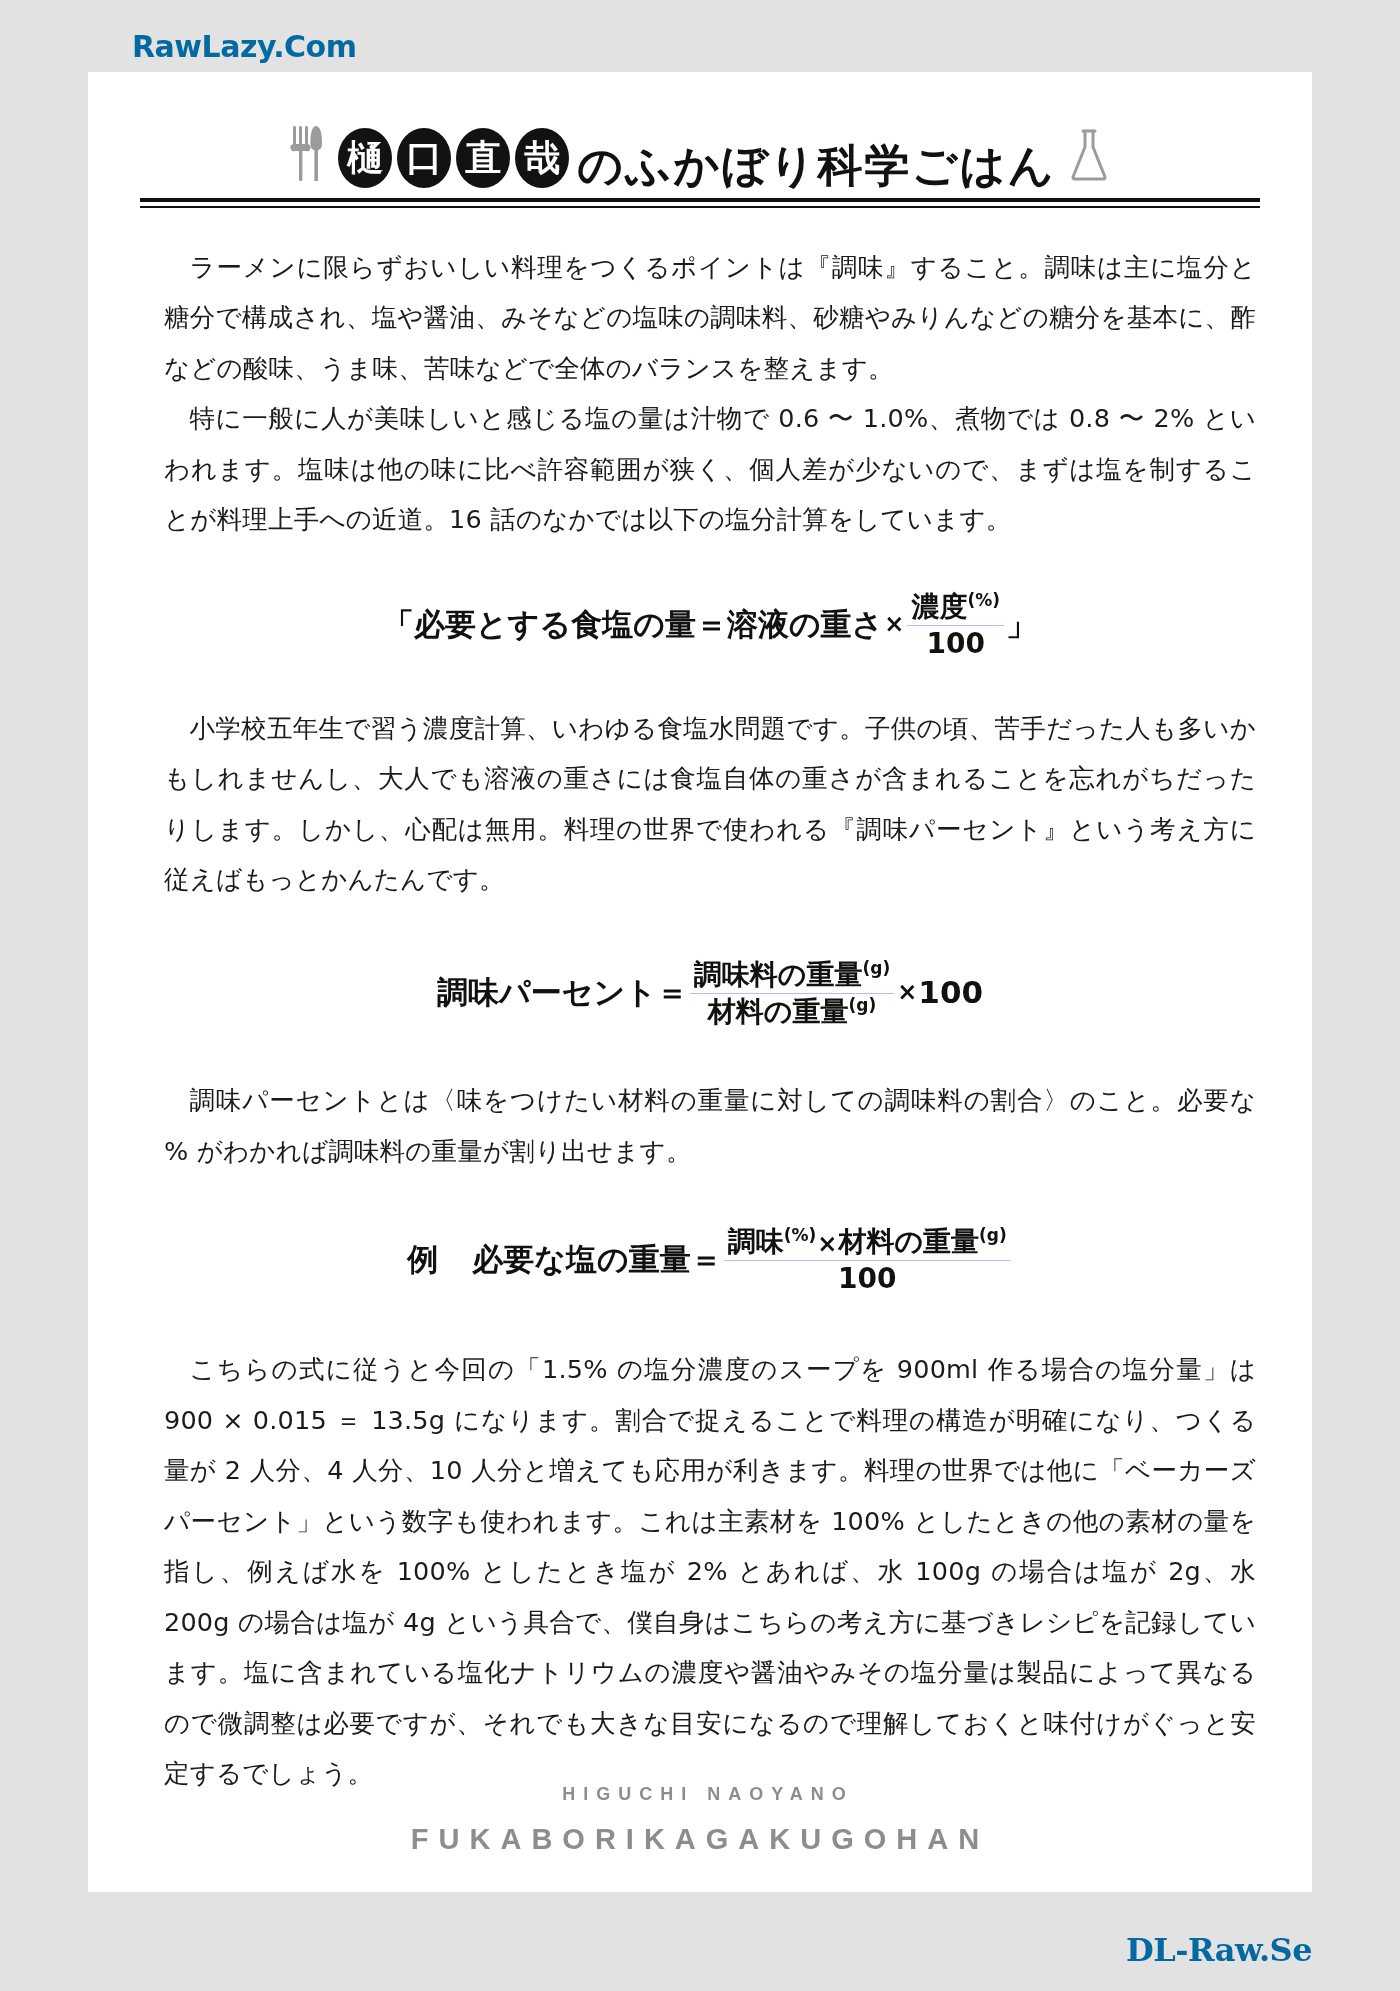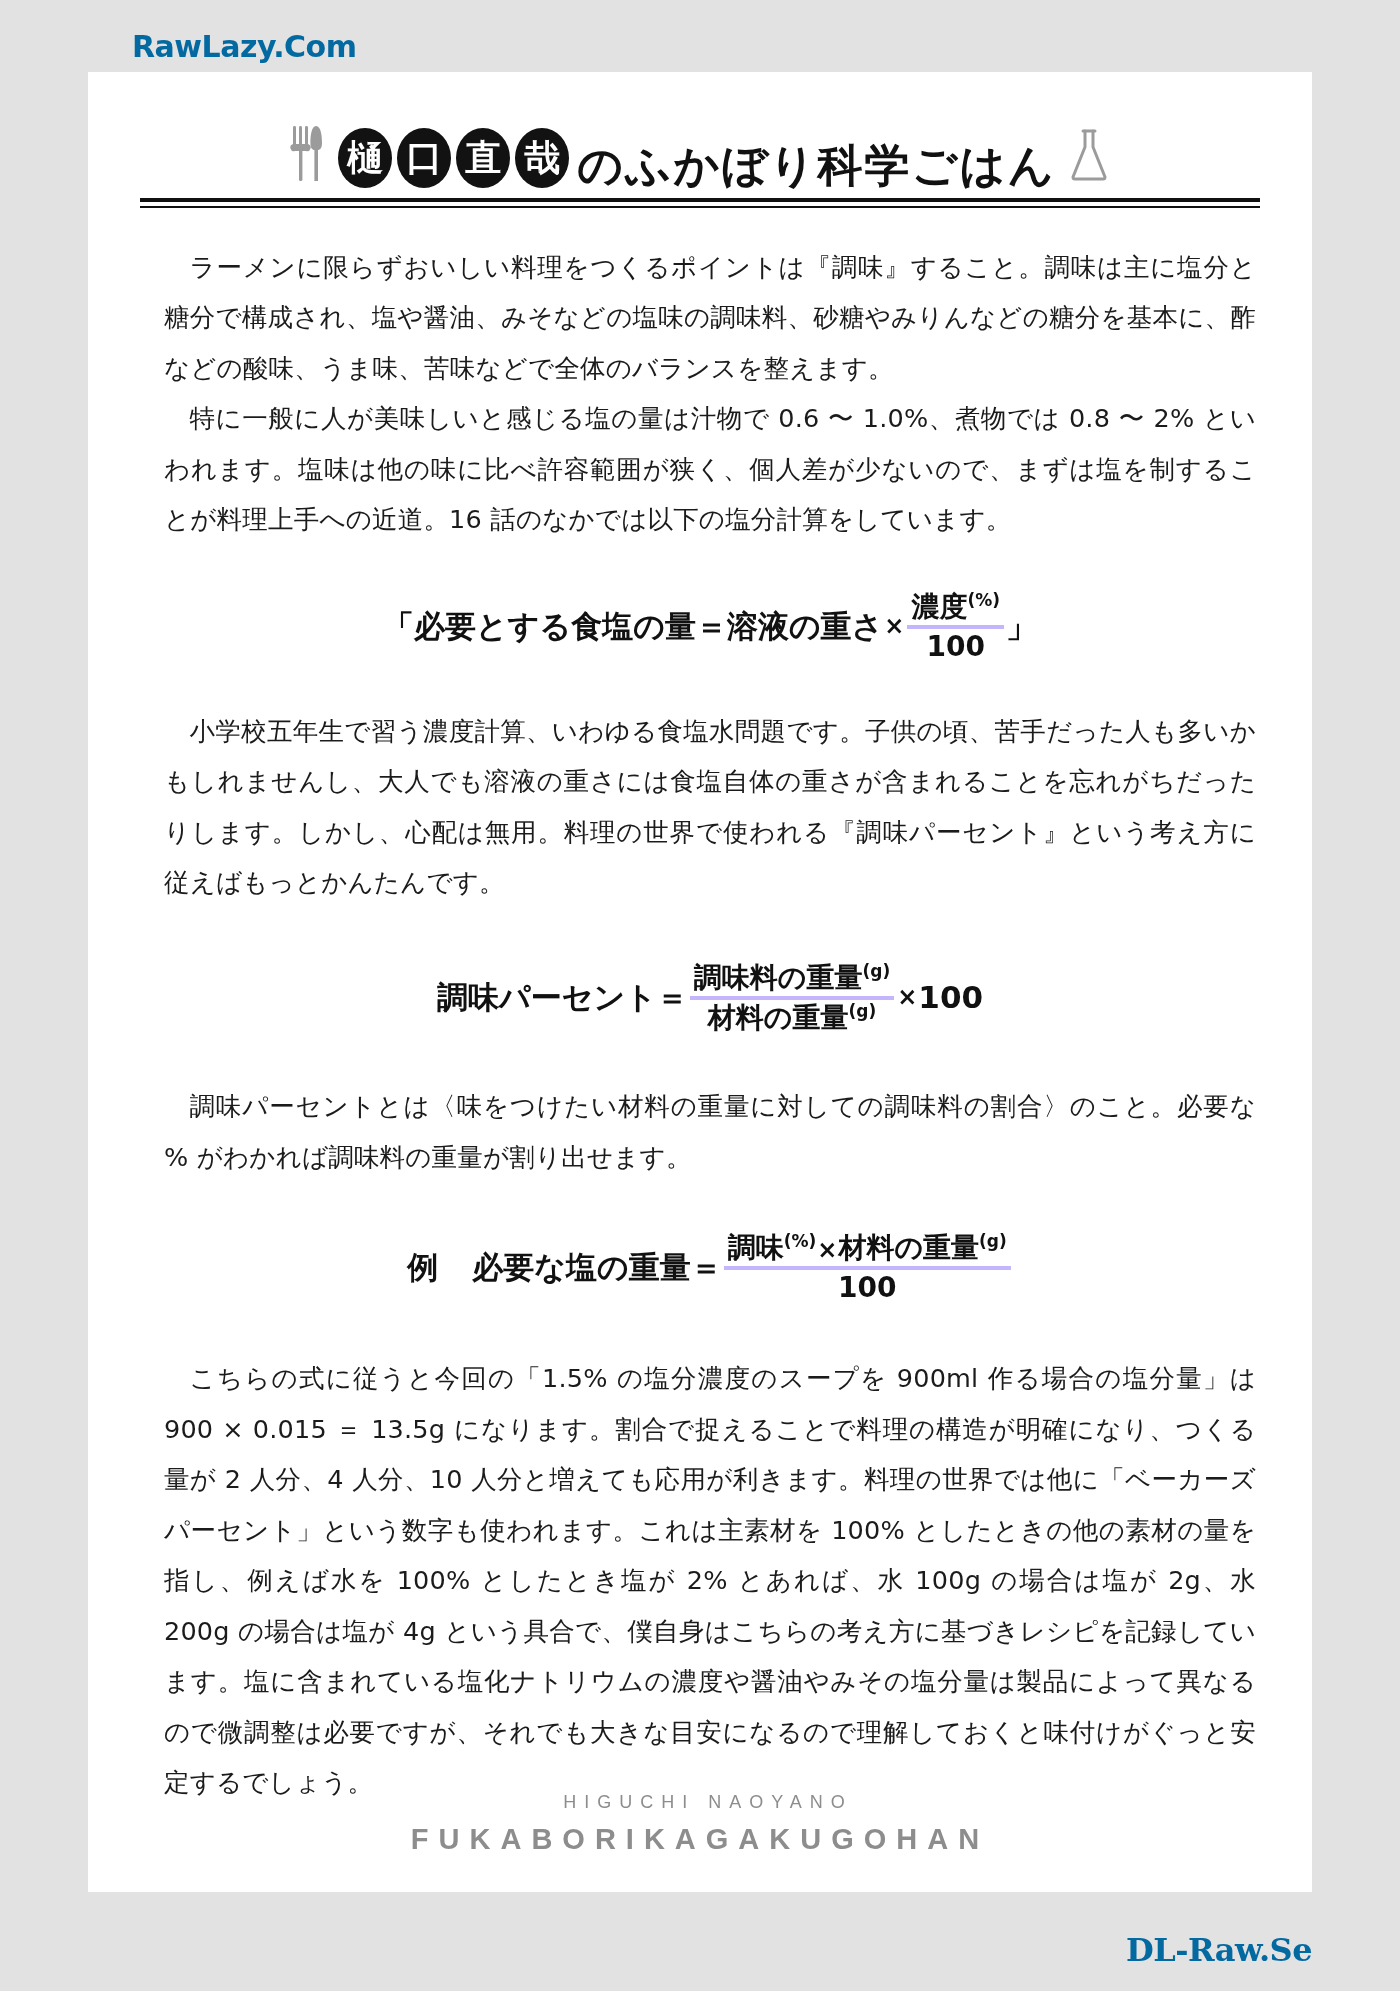--- a/index.html
+++ b/index.html
@@ -153,21 +153,21 @@
 
   .frac {
     display: inline-flex;
     flex-direction: column;
     align-items: center;
     vertical-align: middle;
     margin: 0 2px;
   }
   .frac .num {
     padding: 0 4px 2px 4px;
-    border-bottom: 4px solid #c4b5fd;
+    border-bottom: 1px solid #c4b5fd;
     font-size: 28px;
     font-weight: bold;
     line-height: 1.12;
   }
   .frac .den {
     padding: 2px 4px 0 4px;
     font-size: 28px;
     font-weight: bold;
     line-height: 1.12;
   }
@@ -179,23 +179,23 @@
     position: absolute;
     left: 0;
     right: 0;
     bottom: 36px;
     text-align: center;
     color: #8d8d8d;
     font-family: "Liberation Sans", sans-serif;
   }
   .footer-top {
     font-size: 18px;
-    font-weight: normal;
+    font-weight: bold;
     letter-spacing: 8px;
-    margin-bottom: 10px;
+    margin-bottom: 18px;
     padding-left: 16px;
   }
   .footer-main {
     font-size: 29px;
     font-weight: bold;
     letter-spacing: 10px;
   }
 </style>
 </head>
 <body>

